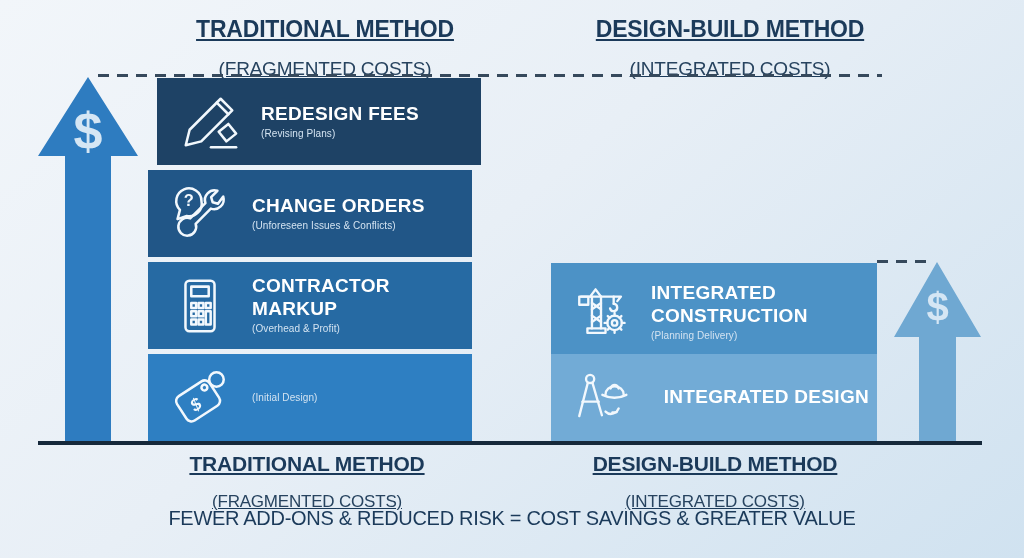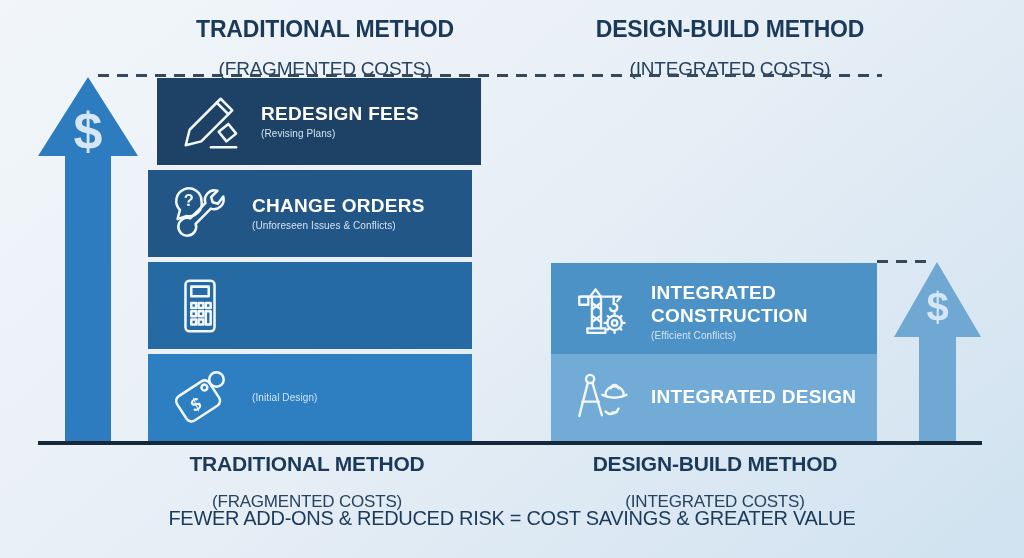--- a/index.html
+++ b/index.html
@@ -5,21 +5,21 @@
   html,body{margin:0;padding:0;}
   #canvas{
     position:relative;
     width:1024px;height:558px;
     overflow:hidden;
     font-family:"Liberation Sans","DejaVu Sans",sans-serif;
     background:linear-gradient(140deg,#f2f6fa 0%,#e8eff6 45%,#d0e2f0 100%);
   }
   .abs{position:absolute;}
   
-  .col-header{text-align:center;color:#1b3a5a;}
+  .col-header{text-align:center;color:#1b3a5a;text-decoration:underline;}
   .col-header .t{font-size:23px;font-weight:bold;letter-spacing:-0.2px;line-height:1.15;}
   .col-header .s{font-size:19px;font-weight:500;color:#27435f;letter-spacing:-0.2px;margin-top:16px;}
   
   .dashline{height:3px;background:repeating-linear-gradient(90deg,#36495c 0 11px,transparent 11px 19px);}
   
   .arrow-wrap svg{display:block;}
   .dollar{
     position:absolute;left:0;right:0;text-align:center;
     font-weight:bold;line-height:1;
   }
@@ -114,20 +114,24 @@
         <rect x="23" y="12" width="18" height="10"></rect>
         <rect x="23" y="29" width="5" height="5"></rect>
           <rect x="30.5" y="29" width="5" height="5"></rect>
           <rect x="38" y="29" width="5" height="5"></rect>
         <rect x="23" y="37.5" width="5" height="5"></rect>
           <rect x="30.5" y="37.5" width="5" height="5"></rect>
         <rect x="23" y="46" width="5" height="5"></rect>
           <rect x="30.5" y="46" width="5" height="5"></rect>
         <rect x="38" y="37.5" width="5" height="13.5"></rect>
       </svg>
+    </div>
+    <div class="txt">
+      <div class="bt">CONTRACTOR MARKUP</div>
+      <div class="bs">(Overhead &amp; Profit)</div>
     </div>
   </div>
 
   <div class="abs bar" style="left: 148px; top: 354px; width: 324px; height: 87px; background-color: rgb(46, 127, 194);">
     <div class="icon-box">
       <svg viewBox="0 0 64 64" class="icn">
         <g transform="rotate(-33 30 35)">
           <path d="M10 26 a6 6 0 0 1 6 -6 H44 a6 6 0 0 1 6 6 V44 a6 6 0 0 1 -6 6 H16 a6 6 0 0 1 -6 -6 Z"></path>
           <circle cx="43" cy="27" r="3"></circle>
           <text x="26" y="43" font-size="18" font-style="italic" text-anchor="middle">$</text>
@@ -151,25 +155,25 @@
         <rect x="17" y="50" width="20" height="5"></rect>
         <path d="M46 15 V23"></path>
         <path d="M46 23 a4 4 0 1 1 -4 5"></path>
         <circle cx="47" cy="44" r="8"></circle>
         <circle cx="47" cy="44" r="3"></circle>
         <path d="M47 33 v3 M47 52 v3 M36 44 h3 M55 44 h3 M39.5 36.5 l2.1 2.1 M52.4 49.4 l2.1 2.1 M54.5 36.5 l-2.1 2.1 M41.6 49.4 l-2.1 2.1"></path>
       </svg>
     </div>
     <div class="txt">
       <div class="bt" style="max-width:200px;">INTEGRATED CONSTRUCTION</div>
-      <div class="bs">(Efficient Conflicts)</div>
-    </div>
-  </div>
-
-  <div class="abs bar small-icon" style="left: 551px; top: 354px; width: 326px; height: 87px; background-color: rgb(114, 171, 214);">
+      <div class="bs">(Planning Delivery)</div>
+    </div>
+  </div>
+
+  <div class="abs bar small-icon" style="left: 551px; top: 354px; width: 326px; height: 87px; background-color: rgb(114, 171, 214); justify-content: space-between;">
     <div class="icon-box">
       <svg viewBox="0 0 64 64" class="icn">
         <circle cx="20" cy="11" r="4.5"></circle>
         <path d="M17.5 15 L8 52 M22.5 15 L33 51"></path>
         <path d="M11.5 36 H29.5"></path>
         <path d="M37 28 a10 9 0 0 1 20 0"></path>
         <path d="M33.5 28.5 Q47 35 60 28.5"></path>
         <path d="M42.5 21.5 q1.5 -4 4.5 -4 q3 0 4.5 4"></path>
         <path d="M37 47 q5 5 12 0.5"></path>
         <path d="M49 47.5 l2.5 -4 M49 47.5 l-4.5 0.5"></path>

